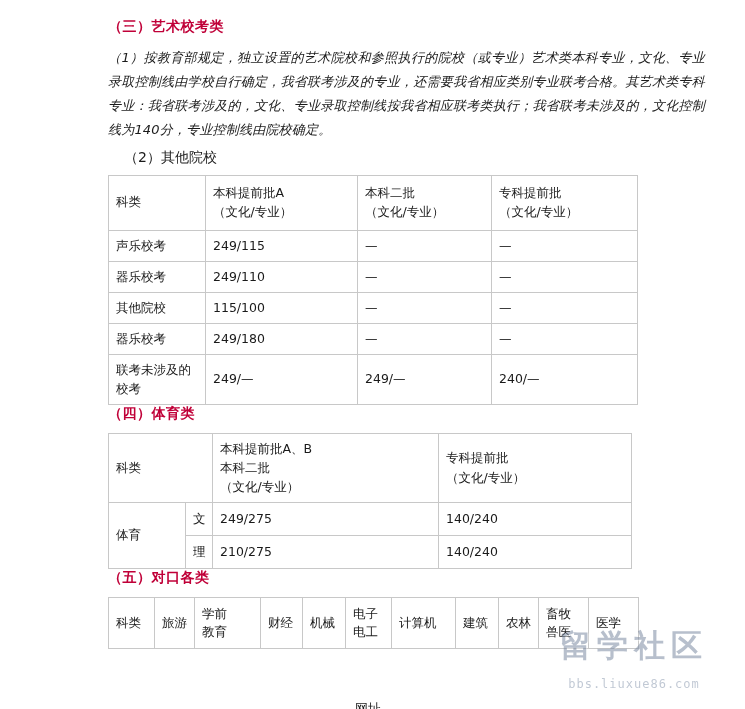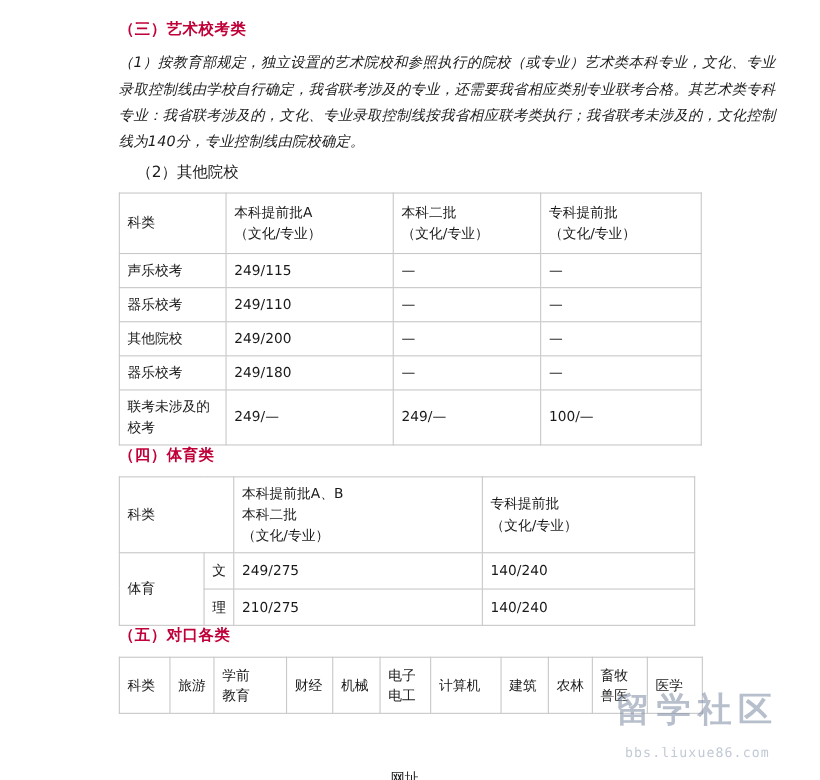--- a/index.html
+++ b/index.html
@@ -184,35 +184,35 @@
           <td>—</td>
         </tr>
         <tr>
           <td>器乐校考</td>
           <td>249/110</td>
           <td>—</td>
           <td>—</td>
         </tr>
         <tr>
           <td>其他院校</td>
-          <td>249/200</td>
+          <td>115/100</td>
           <td>—</td>
           <td>—</td>
         </tr>
         <tr>
           <td>器乐校考</td>
           <td>249/180</td>
           <td>—</td>
           <td>—</td>
         </tr>
         <tr>
           <td>联考未涉及的校考</td>
           <td>249/—</td>
           <td>249/—</td>
-          <td>100/—</td>
+          <td>240/—</td>
         </tr>
       </tbody>
     </table>
 
   </div>
 
   <div>
     <div class="section-heading heading-spacer-top">（四）体育类</div>
 
     <table id="table-sport">

